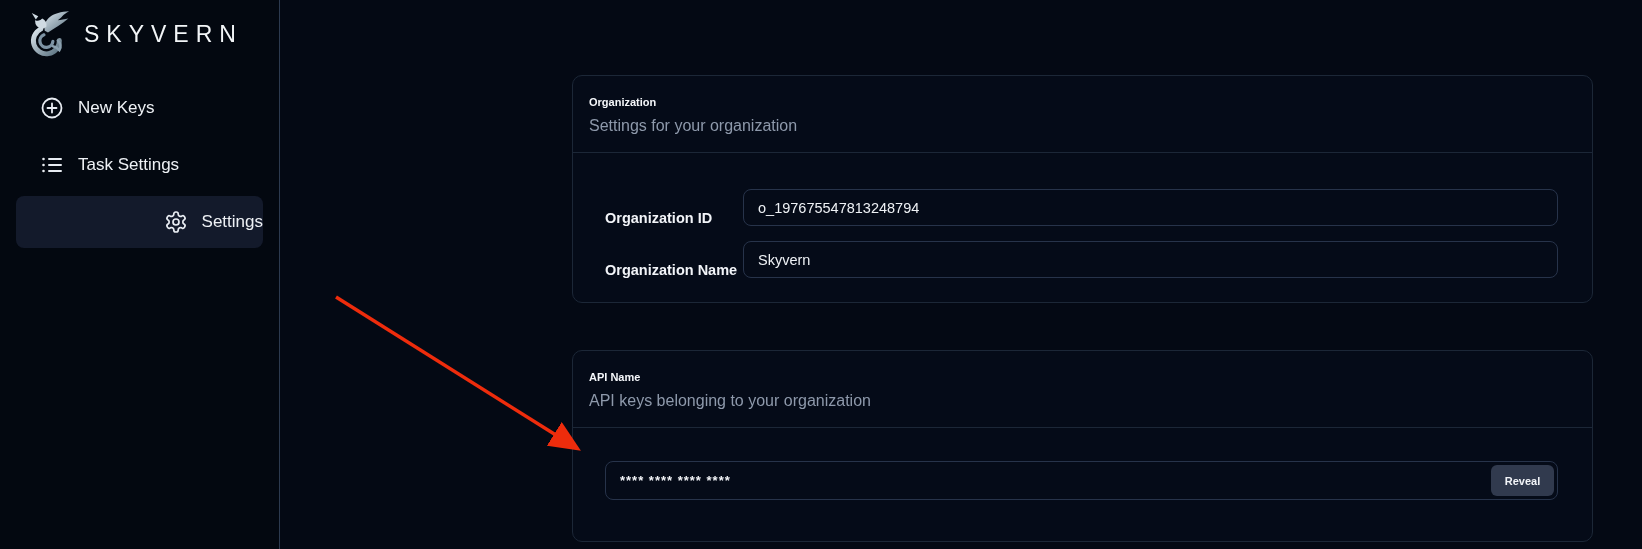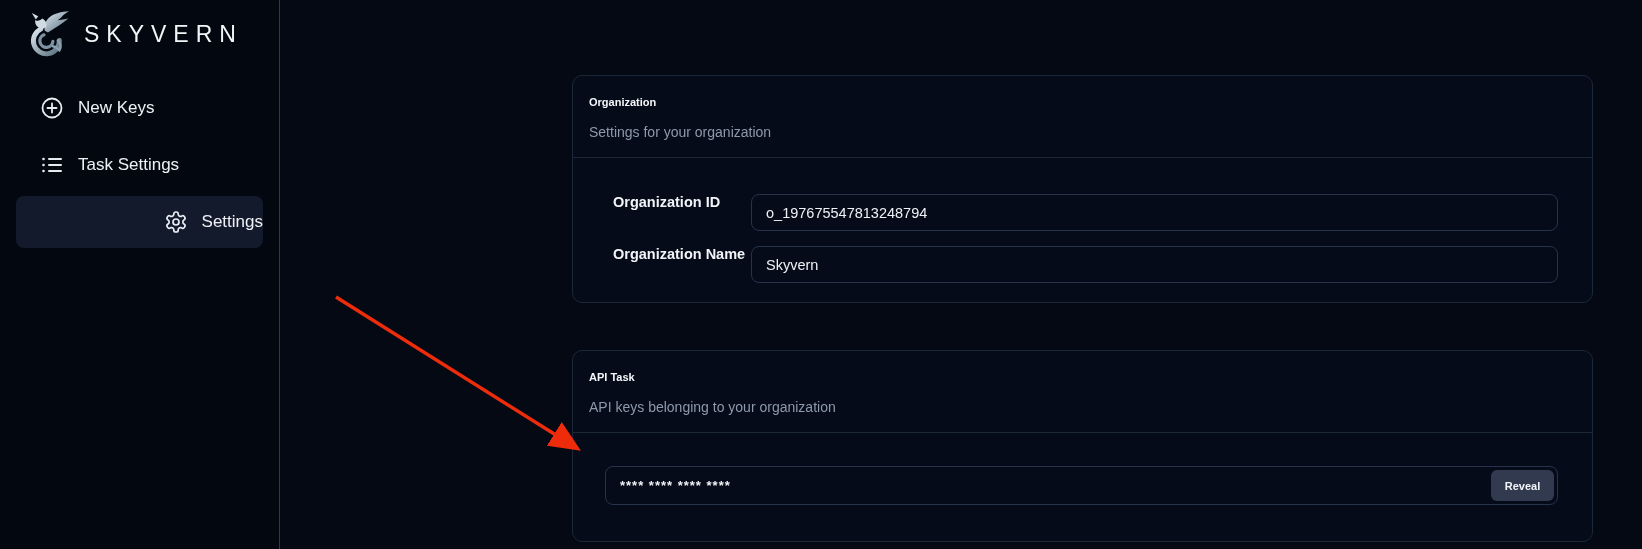--- a/index.html
+++ b/index.html
@@ -25,24 +25,24 @@
 
   
   .card {
     position:absolute; left:572px; width:1021px;
     background:#050b18; border:1px solid #1c2737; border-radius:10px;
   }
   .card-org { top:75px; height:228px; }
   .card-api { top:350px; height:192px; }
   .card-header { padding:20px 16px 17px 16px; border-bottom:1px solid #1c2737; }
   .card-title { font-size:11px; font-weight:700; color:#f5f7fa; }
-  .card-subtitle { margin-top:16px; font-size:14px; color:#8e99ab; }
+  .card-subtitle { margin-top:9px; font-size:16px; color:#8e99ab; }
   .card-body { padding:0 34px 0 32px; }
 
-  .field-row { display:flex; align-items:flex-start;margin-left:8px; }
+  .field-row { display:flex; align-items:flex-end; }
   .field-row.first { margin-top:36px; }
   .field-row + .field-row { margin-top:15px; }
   .field-label { width:138px; flex:0 0 138px; font-size:14.5px; font-weight:700; color:#f2f4f8; }
   .text-input {
     flex:1; height:37px; background:transparent; border:1px solid #27334a;
     border-radius:8px; padding:0 14px; font-family:"Liberation Sans", sans-serif;
     font-size:14.5px; color:#eef1f5; outline:none;
   }
 
   .apikey-wrap { position:relative; margin-top:33px; }
@@ -122,21 +122,21 @@
       </div>
       <div class="field-row">
         <label class="field-label">Organization Name</label>
         <input class="text-input" type="text" value="Skyvern" style="">
       </div>
     </div>
   </section>
 
   <section class="card card-api">
     <div class="card-header">
-      <div class="card-title">API Task</div>
+      <div class="card-title">API Name</div>
       <div class="card-subtitle">API keys belonging to your organization</div>
     </div>
     <div class="card-body">
       <div class="apikey-wrap">
         <input class="apikey-input" type="text" readonly="" value="**** **** **** ****" style="">
         <button class="reveal-btn">Reveal</button>
       </div>
     </div>
   </section>
 

